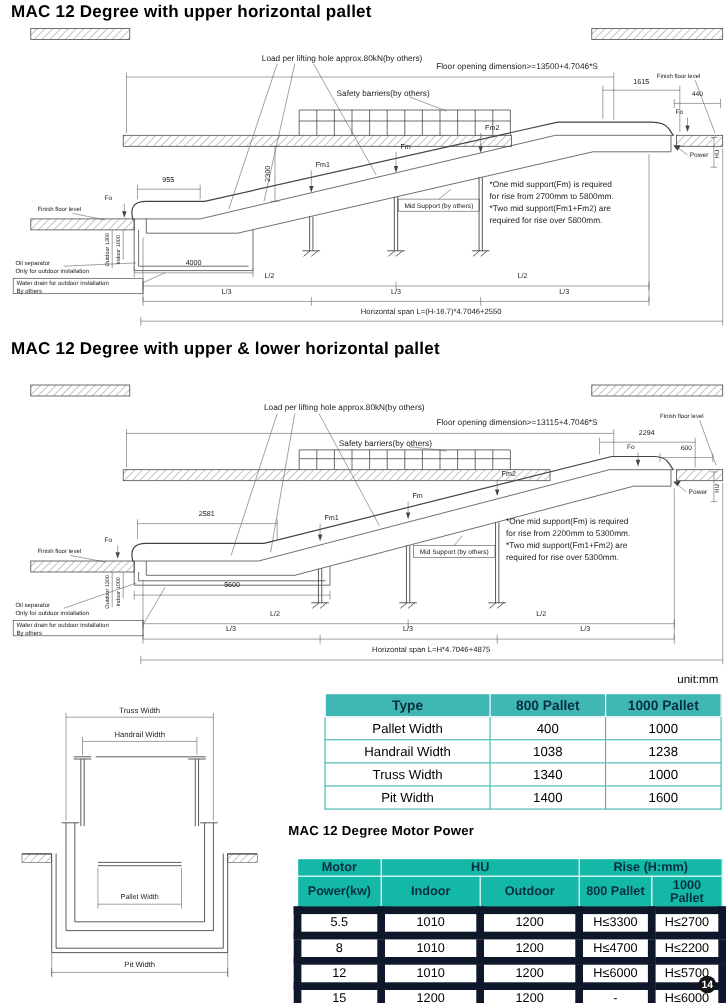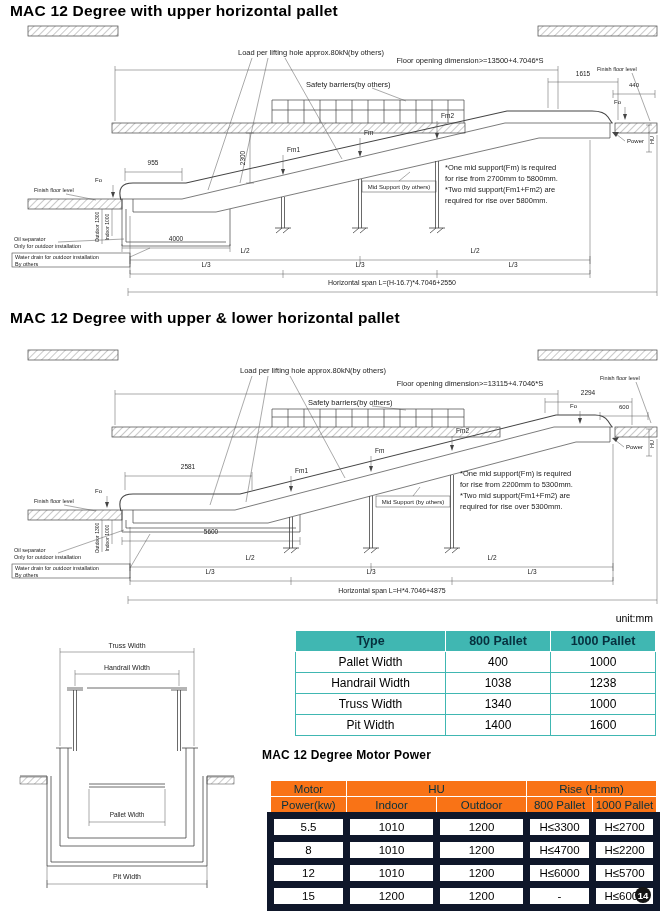--- a/index.html
+++ b/index.html
@@ -8,21 +8,21 @@
   .title{position:absolute;left:10px;font-size:15.5px;font-weight:bold;letter-spacing:.2px;margin:0;text-align:center;}
   svg{position:absolute;left:0;}
   svg text{font-family:"Liberation Sans",sans-serif;fill:#222;}
   .unit-label{position:absolute;left:295px;top:612px;width:358px;text-align:right;font-size:10.5px;}
   table{position:absolute;border-collapse:collapse;text-align:center;table-layout:fixed;background:#fff;}
   .dim-table{left:295px;top:630px;width:360px;font-size:12px;border:1px solid #40b7b2;}
   .dim-table th{background:#40b7b2;border:1.5px solid #fff;color:#06303e;font-weight:bold;padding:3px 2px;font-size:12.5px;}
   .dim-table td{border:1px solid #40b7b2;padding:3px 2px;}
   .motor-title{left:262px;top:748px;font-size:12px;}
   .motor-table{left:267px;top:780px;width:386px;font-size:11.5px;border:1px solid #40b7b2;}
-  .motor-table th{background:#f97316;border:1.5px solid #fff;color:#06303e;font-weight:normal;padding:1.5px 2px;margin-left:20px;}
+  .motor-table th{background:#14b8a6;border:1.5px solid #fff;color:#06303e;font-weight:bold;padding:1.5px 2px;margin-left:20px;}
   .motor-table td{border:7px solid #0f172a;padding:2px 2px;}
   .badge{position:absolute;left:635px;top:887px;width:16px;height:16px;border-radius:50%;
          background:#151515;color:#fff;font-size:9.5px;font-weight:bold;
          display:flex;align-items:center;justify-content:center;}
 </style>
 </head>
 <body>
 
 <div class="page">
 

